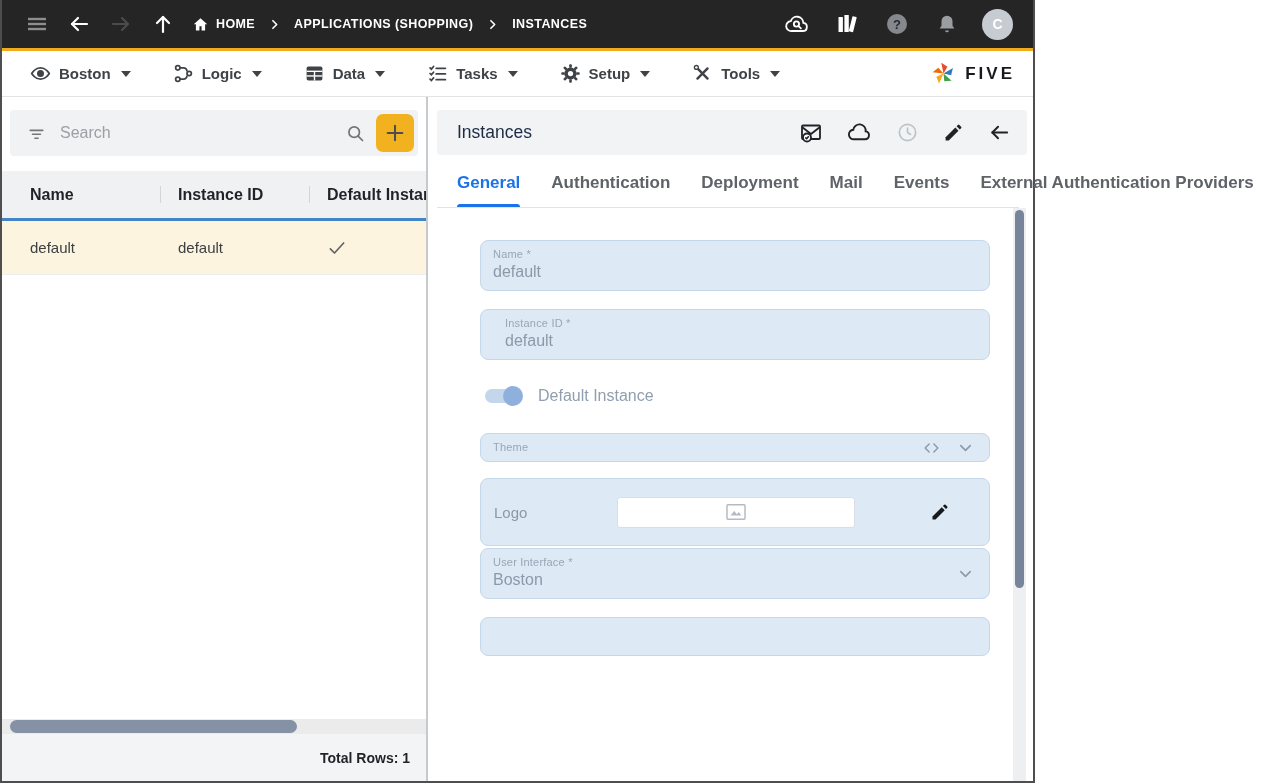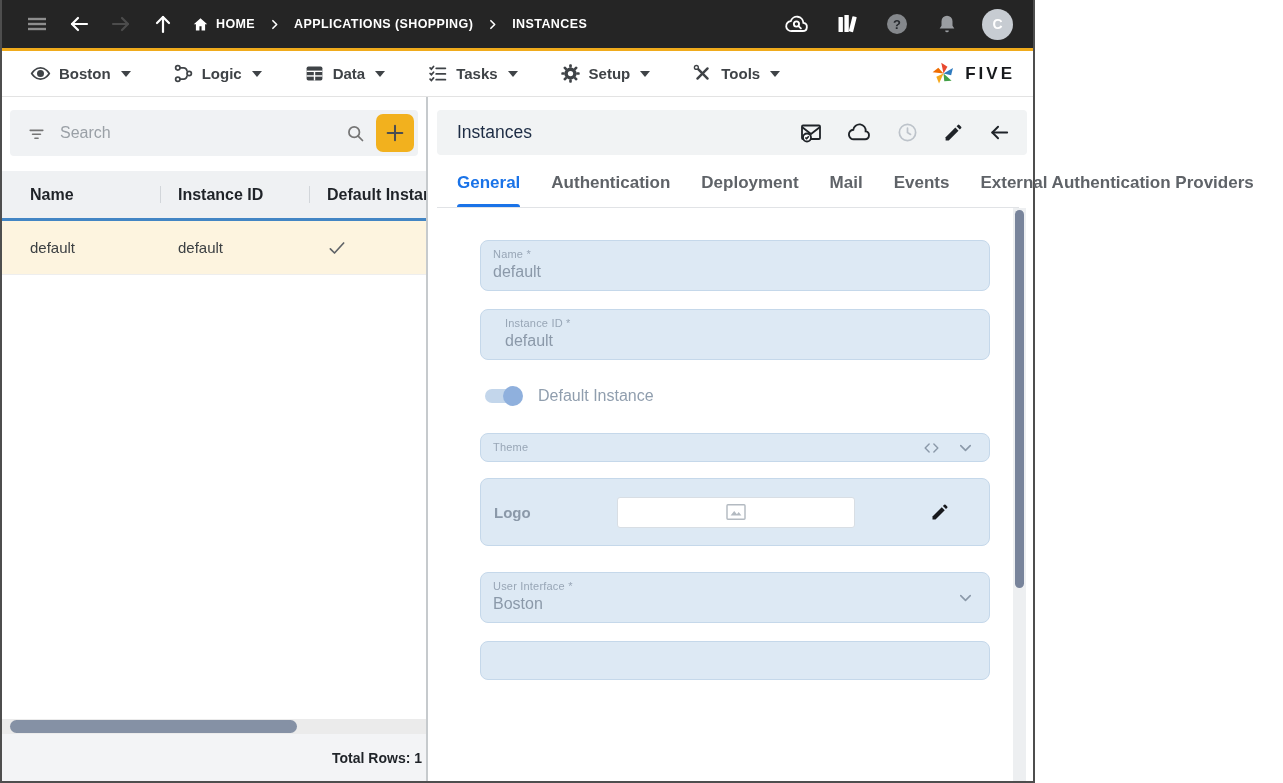--- a/index.html
+++ b/index.html
@@ -39,21 +39,21 @@
   .grid-header .hcell + .hcell { padding-left:18px; }
   .grid-header .hcell + .hcell::before { content:""; position:absolute; left:0; top:15px; bottom:15px; width:1px; background:#d2d6da; }
 
   .grid-row { height:54px; background:#fdf4df; display:grid; grid-template-columns:158px 149px 1fr; align-items:center; border-bottom:1px solid #eeeeee; cursor:pointer; flex:0 0 auto; }
   .grid-row .cell { font-size:15px; color:#3c4043; padding-left:28px; white-space:nowrap; overflow:hidden; }
   .grid-row .cell + .cell { padding-left:18px; }
 
   .left-spacer { flex:1; background:#fff; }
   .hscroll { height:15px; background:#ebebeb; position:relative; flex:0 0 auto; }
   .hscroll-thumb { position:absolute; left:8px; top:1px; width:287px; height:13px; border-radius:7px; background:#8591a5; cursor:grab; }
-  .left-footer { height:47px; background:#f3f4f6; display:flex; align-items:center; justify-content:flex-end; padding-right:4px; font-size:14px; font-weight:700; color:#1f2328; flex:0 0 auto; }
+  .left-footer { height:47px; background:#f3f4f6; display:flex; align-items:center; justify-content:flex-end; padding-right:16px; font-size:14px; font-weight:700; color:#1f2328; flex:0 0 auto; }
 
   
   .right-panel { flex:1; display:flex; flex-direction:column; background:#fff; padding-left:9px; min-width:0; min-height:0; }
   .detail-header { margin:13px 6px 0 0; height:45px; background:#f1f3f4; border-radius:4px; display:flex; align-items:center; padding:0 16px 0 20px; flex:0 0 auto; }
   .detail-title { font-size:17.5px; font-weight:500; color:#1d2c44; }
   .header-icons { margin-left:auto; display:flex; align-items:center; gap:24px; }
   .hicon { display:flex; align-items:center; justify-content:center; cursor:pointer; color:#1f2328; }
   .hicon.disabled { color:#bdc3ca; cursor:default; }
 
   .tabs { margin:4px 14px 0 0; height:49px; display:flex; align-items:stretch; gap:31px; padding-left:20px; border-bottom:1px solid #e1e3e6; flex:0 0 auto; }
@@ -73,21 +73,21 @@
   .toggle { width:36px; height:14px; border-radius:7px; background:#c3d6eb; position:relative; cursor:pointer; flex:0 0 auto; }
   .toggle-knob { position:absolute; right:-2px; top:-3px; width:20px; height:20px; border-radius:50%; background:#8fb0dd; }
   .toggle-label { margin-left:17px; font-size:16px; color:#909eae; }
 
   .media-field { height:68px; display:flex; align-items:center; padding:0 13px; }
   .media-label { flex:0 0 123px; font-size:15px; color:#8b99a9; }
   .media-box { width:238px; height:31px; background:#fff; border:1px solid #d8dee4; border-radius:3px; display:flex; align-items:center; justify-content:center; cursor:pointer; }
   .media-edit { margin-left:auto; margin-right:26px; display:flex; cursor:pointer; color:#17191d; }
 
   .mb18 { margin-bottom:18px; } .mb23 { margin-bottom:23px;padding-left:24px; } .mb24 { margin-bottom:24px; }
-  .mb16 { margin-bottom:16px; } .mb14 { margin-bottom:26px;font-weight:bold; }
+  .mb16 { margin-bottom:16px; } .mb14 { margin-bottom:2px; }
 
   .vscroll { position:absolute; top:0; bottom:0; right:7px; width:13px; background:#edeff1; }
   .vscroll-thumb { position:absolute; top:2px; left:2px; width:9px; height:378px; border-radius:5px; background:#78849b; cursor:grab; }
 
   svg { display:block; }
 </style>
 </head>
 <body>
 
 <div class="window">

